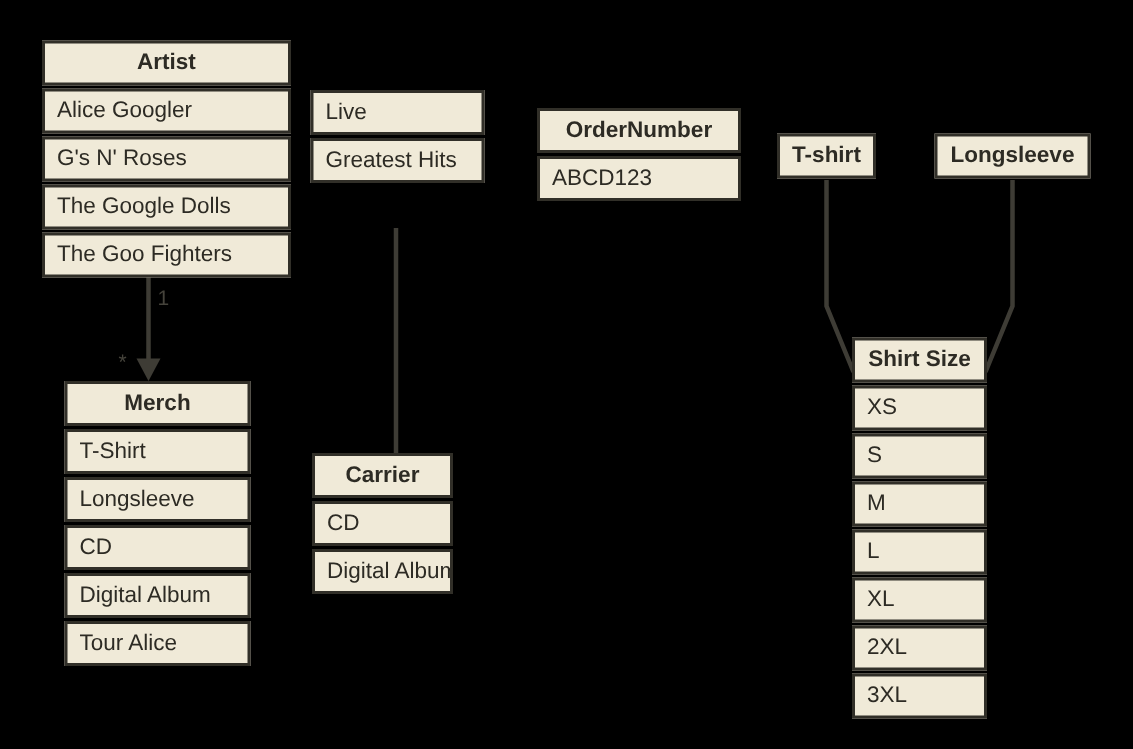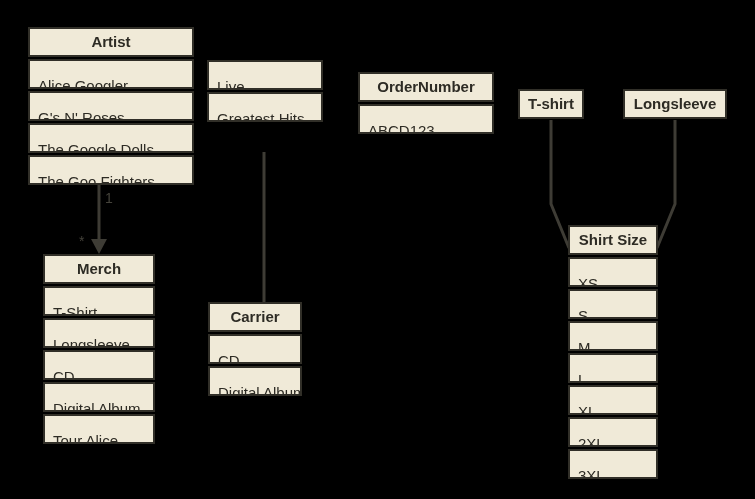--- a/index.html
+++ b/index.html
@@ -23,32 +23,32 @@
   .conn-label{fill:#45433b;font-size:14px;font-family:"Liberation Sans",sans-serif;}
   .entity{position:absolute;z-index:1;}
   .cell{
     box-sizing:border-box;
     height:30px;
     line-height:26px;
     background:var(--fill);
     border:2px solid var(--border);
     color:var(--text);
     font-size:15px;
-    padding:12px 8px;
+    padding:0 8px;
     margin-bottom:2px;
     white-space:nowrap;
     overflow:hidden;
   }
   .cell.header{font-weight:700;text-align:center;padding:0 4px;}
   #e-artist{left:28px;top:27px;width:166px;}
   #e-album{left:207px;top:60px;width:116px;}
   #e-ordernumber{left:358px;top:72px;width:136px;}
   #e-tshirt{left:518px;top:89px;width:66px;}
   #e-longsleeve{left:623px;top:89px;width:104px;}
-  #e-merch{left:43px;top:254px;width:112px;}
+  #e-merch{left:43px;top:254px;width:124px;}
   #e-carrier{left:208px;top:302px;width:94px;}
   #e-shirtsize{left:568px;top:225px;width:90px;}
 </style>
 </head>
 <body>
 
 <div id="canvas">
 
   <svg id="connectors" width="755" height="499" viewBox="0 0 755 499">
     <g>

